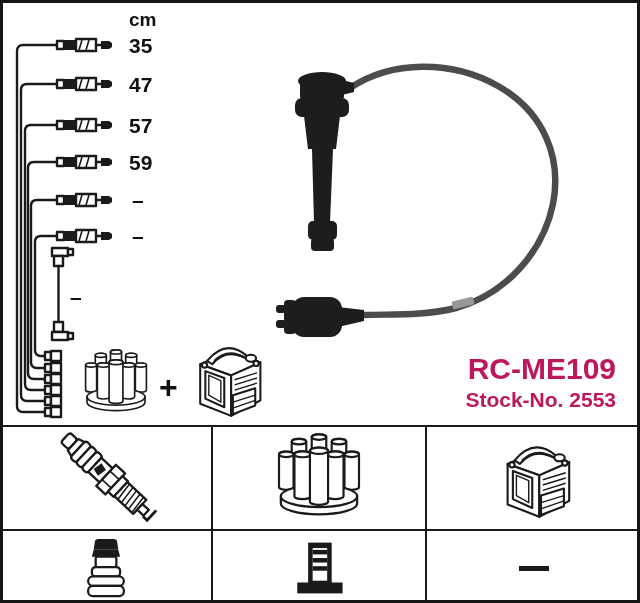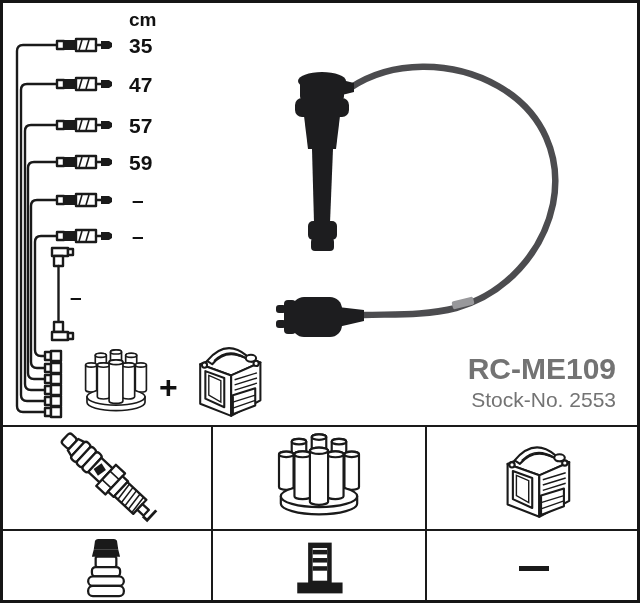--- a/index.html
+++ b/index.html
@@ -1,34 +1,34 @@
 <!DOCTYPE html>
 <html><head>
 <meta charset="utf-8">
 <style>
   html,body{margin:0;padding:0;background:#fff;}
   .stage{position:relative;width:640px;height:603px;background:#fff;overflow:hidden;
-         font-family:"Liberation Sans",sans-serif;color:#737373;}
+         font-family:"Liberation Sans",sans-serif;color:#be185d;}
   .frame{position:absolute;inset:0;border:3px solid #151515;pointer-events:none;z-index:30;}
 
   
   .ln{stroke:#1a1a1a;fill:#fff;stroke-width:2.4;stroke-linejoin:round;}
   .lnthin{stroke:#1a1a1a;fill:none;stroke-width:1.6;}
   .lnf{fill:#1a1a1a;stroke:none;}
   .wire{stroke:#1a1a1a;fill:none;stroke-width:2.4;stroke-linecap:round;}
   .num{font-family:"Liberation Sans",sans-serif;font-weight:bold;font-size:21px;fill:#111;}
   .unit{font-family:"Liberation Sans",sans-serif;font-weight:bold;font-size:19px;fill:#111;}
   .plus{font-family:"Liberation Sans",sans-serif;font-weight:bold;font-size:32px;fill:#111;}
 
   .schematic{position:absolute;left:0;top:0;z-index:5;}
   .photo{position:absolute;left:260px;top:50px;z-index:4;}
 
   .product-label{position:absolute;top:352px;right:24px;text-align:right;z-index:6;line-height:1.1;margin-left:40px;}
   .product-label .model{font-size:30px;font-weight:bold;letter-spacing:0;}
-  .product-label .stock{font-size:21px;font-weight:normal;margin-top:3px;}
+  .product-label .stock{font-size:21px;font-weight:bold;margin-top:3px;}
 
   .parts-grid{position:absolute;left:0;top:425px;width:640px;height:178px;z-index:10;
               display:grid;grid-template-columns:213px 214px 1fr;grid-template-rows:104px auto;
               border-top:2px solid #1a1a1a;background:#fff;}
   .cell{display:flex;align-items:center;justify-content:center;background:#fff;}
   .cell.br{border-right:2px solid #1a1a1a;}
   .cell.bb{border-bottom:2px solid #1a1a1a;}
   .dash-bar{width:30px;height:5px;background:#1a1a1a;}
 </style>
 </head>

